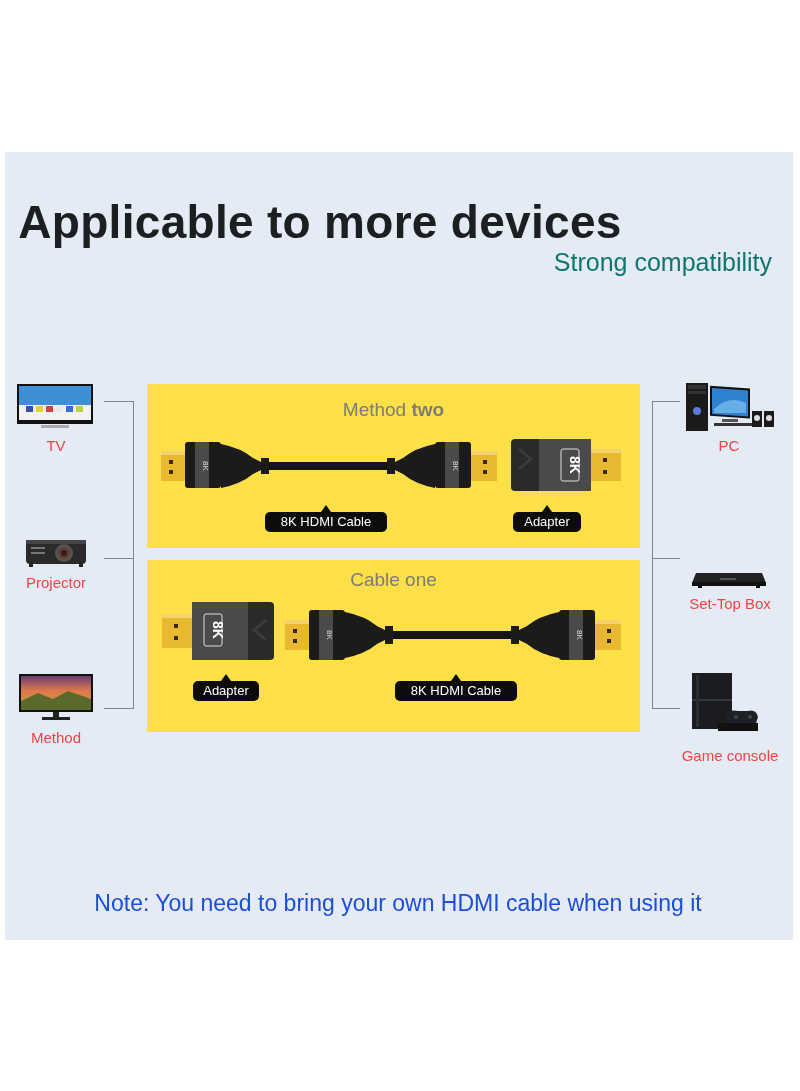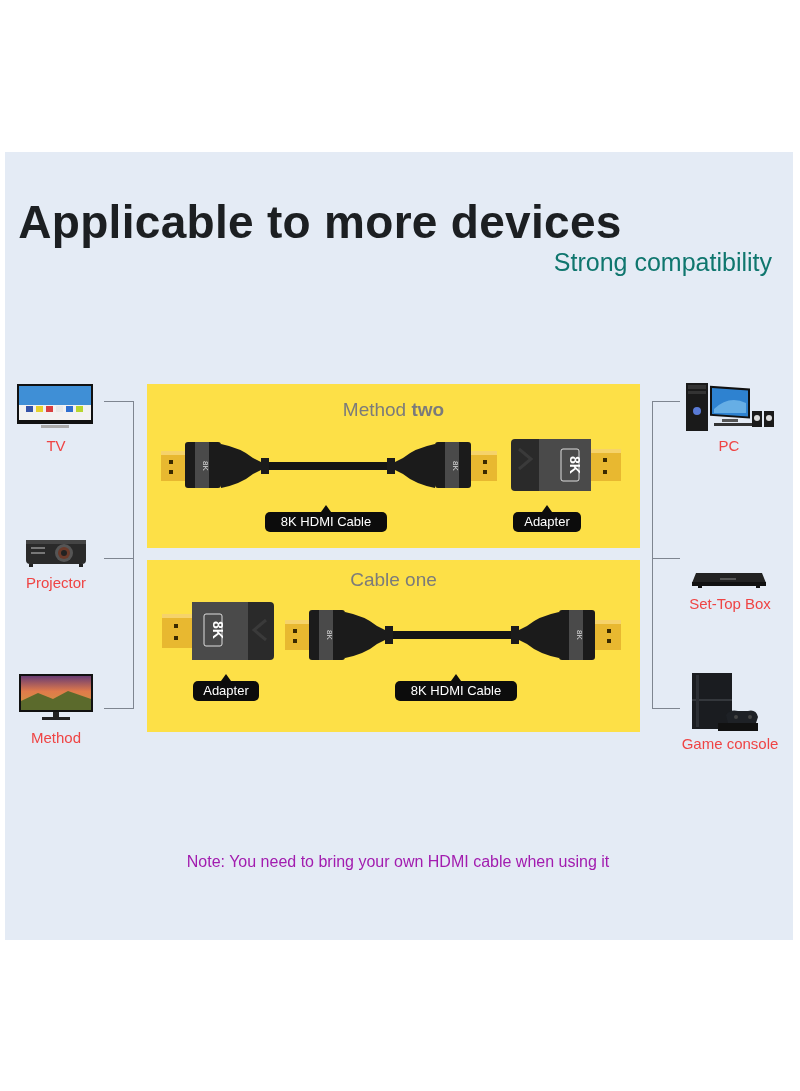--- a/index.html
+++ b/index.html
@@ -13,22 +13,22 @@
   .title {
     position: absolute; left: 0; width: 640px; top: 195px; text-align: center;
     font-family: "Liberation Sans", sans-serif; font-weight: bold; font-size: 46px;
     color: #1c1f22; letter-spacing: 0.3px;
   }
   .subtitle {
     position: absolute; left: 0; width: 772px; top: 248px; text-align: right;
     font-size: 25px; color: #0f766e;
   }
   .note {
-    position: absolute; left: 0; width: 796px; top: 853px; text-align: center;
-    font-size: 16px; color: #a21caf;
+    position: absolute; left: 0; width: 796px; top: 890px; text-align: center;
+    font-size: 23px; color: #1d4ed8;
   }
 
   
   .method-box {
     position: absolute; left: 147px; width: 493px; background: #fde047;
   }
   .method-two { top: 384px; height: 164px; }
   .method-one { top: 560px; height: 172px; }
   .method-title {
     position: absolute; left: 0; width: 100%; text-align: center;
@@ -168,21 +168,21 @@
     <svg width="84" height="62" viewBox="0 0 84 62">
       <rect x="4" y="2" width="40" height="56" fill="#1a1c20"></rect>
       <rect x="4" y="28" width="40" height="2" fill="#34373c"></rect>
       <rect x="8" y="4" width="3" height="52" fill="#2b2e33"></rect>
       <rect x="30" y="52" width="40" height="8" fill="#111"></rect>
       <path d="M38 44 Q42 38 50 40 L60 40 Q68 38 70 46 L68 52 L40 52 Z" fill="#1e2126"></path>
       <circle cx="48" cy="46" r="2" fill="#444"></circle>
       <circle cx="62" cy="46" r="2" fill="#444"></circle>
     </svg>
   </span>
-  <span class="device-label" style="margin-top:2px;">Game console</span>
+  <span class="device-label" style="margin-top:14px;">Game console</span>
 </div>
 
 <div class="method-box method-two">
   <div class="method-title">
     <span>Method </span><span style="font-weight:bold;">two</span>
   </div>
 
   <div style="position:absolute; left:14px; top:56px;">
     <svg width="340" height="50" viewBox="0 0 340 50">
 

